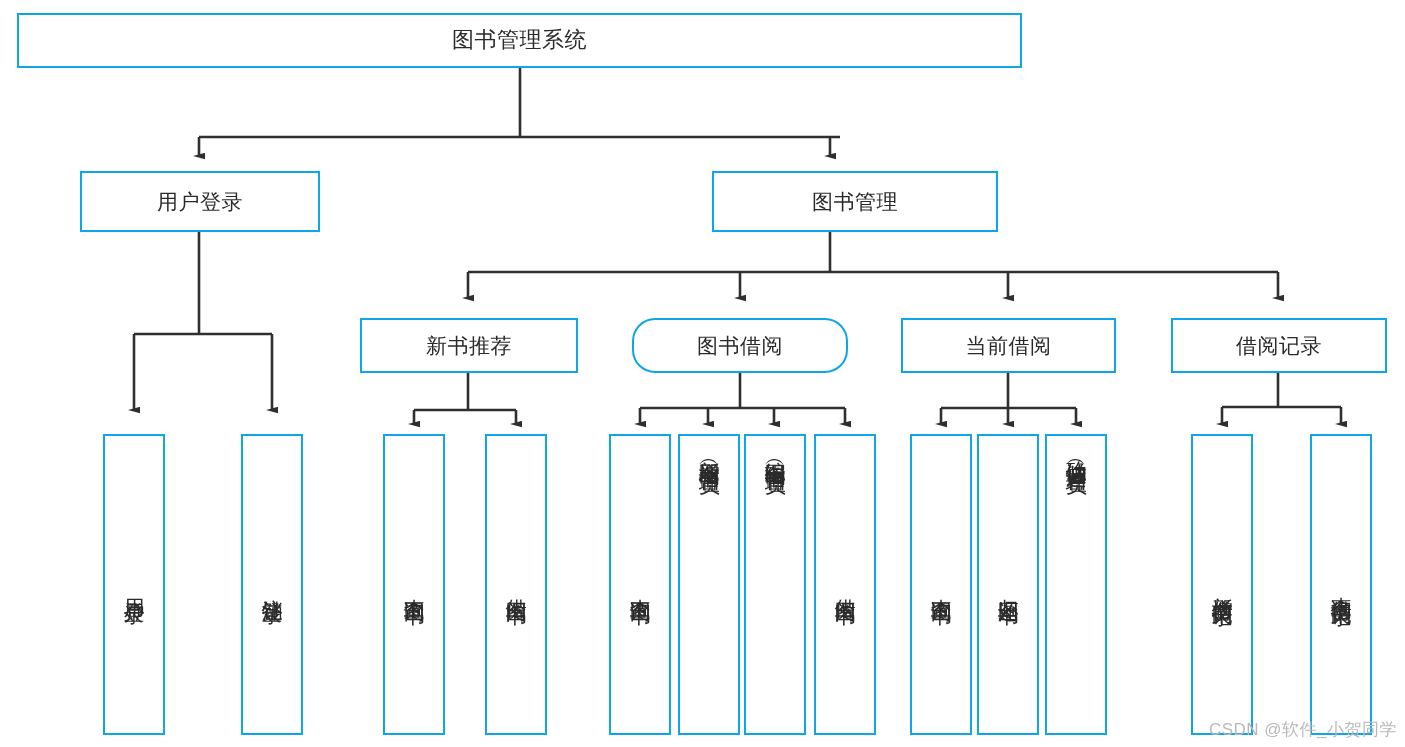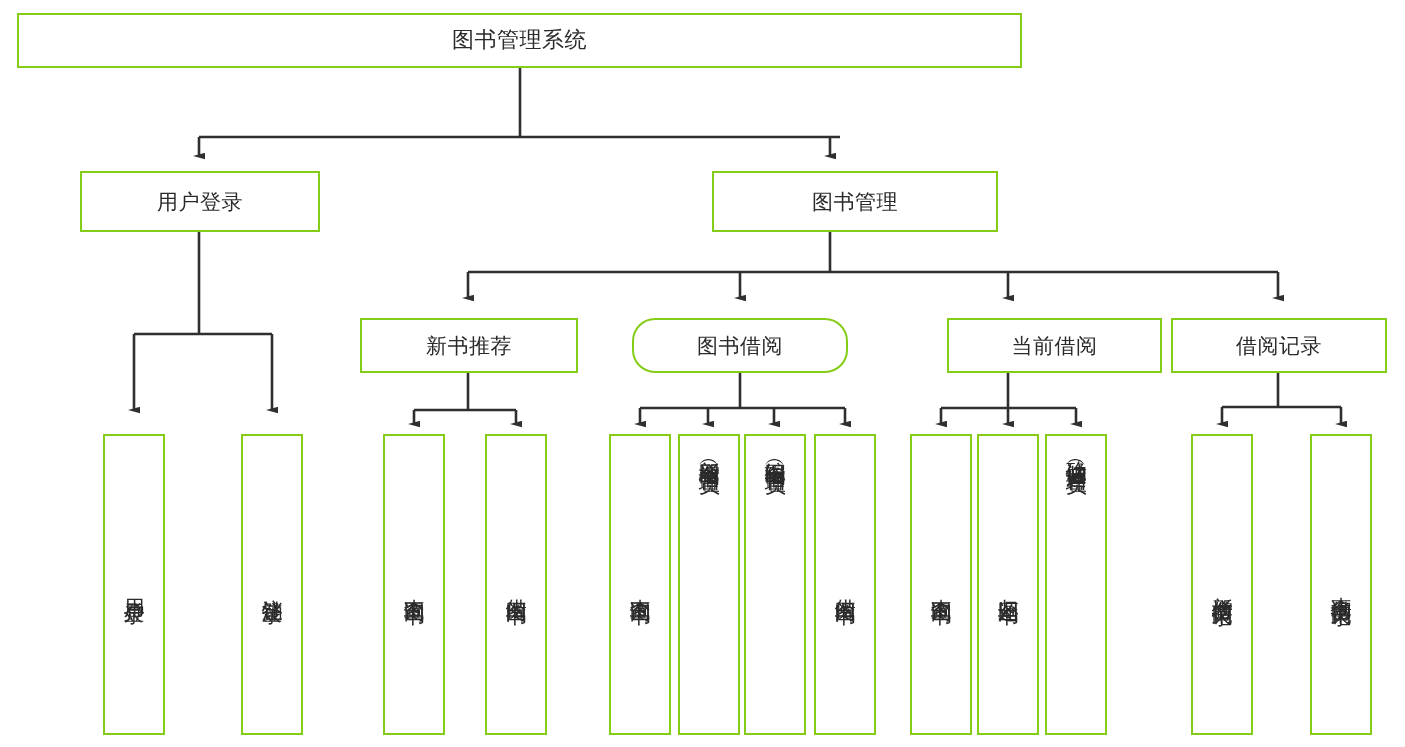--- a/index.html
+++ b/index.html
@@ -22,21 +22,21 @@
     position: absolute;
     left: 0;
     top: 0;
     width: 1405px;
     height: 747px;
   }
   .node-box {
     position: absolute;
     box-sizing: border-box;
     background: #ffffff;
-    border: 2px solid #84cc16;
+    border: 2px solid #0ea5e9;
     display: flex;
     align-items: center;
     justify-content: center;
     color: #2a2a2a;
   }
   .node-h {
     font-size: 21px;
     letter-spacing: 0.5px;
     line-height: 1.2;
     white-space: nowrap;
@@ -141,21 +141,21 @@
   </div>
 
   <div class="node-box node-h" style="left:360px; top:318px; width:218px; height:55px;">
     <span class="node-label">新书推荐</span>
   </div>
 
   <div class="node-box node-h" style="left:632px; top:318px; width:216px; height:55px;border-radius:23px;">
     <span class="node-label">图书借阅</span>
   </div>
 
-  <div class="node-box node-h" style="left:901px; top:318px; width:215px; height:55px;margin-left:46px;">
+  <div class="node-box node-h" style="left:901px; top:318px; width:215px; height:55px;">
     <span class="node-label">当前借阅</span>
   </div>
 
   <div class="node-box node-h" style="left:1171px; top:318px; width:216px; height:55px;text-align:center;">
     <span class="node-label">借阅记录</span>
   </div>
 
   <div class="node-box node-v" style="left:103px; top:434px; width:62px; height:301px;">
     <span class="node-label">用户登录</span>
   </div>
@@ -201,14 +201,15 @@
   </div>
 
   <div class="node-box node-v" style="left:1191px; top:434px; width:62px; height:301px;">
     <span class="node-label">新增借阅记录</span>
   </div>
 
   <div class="node-box node-v" style="left:1310px; top:434px; width:62px; height:301px;">
     <span class="node-label">查询借阅记录</span>
   </div>
 
+  <div id="watermark">CSDN @软件_小贺同学</div>
 
 </div>
 
 </body></html>

